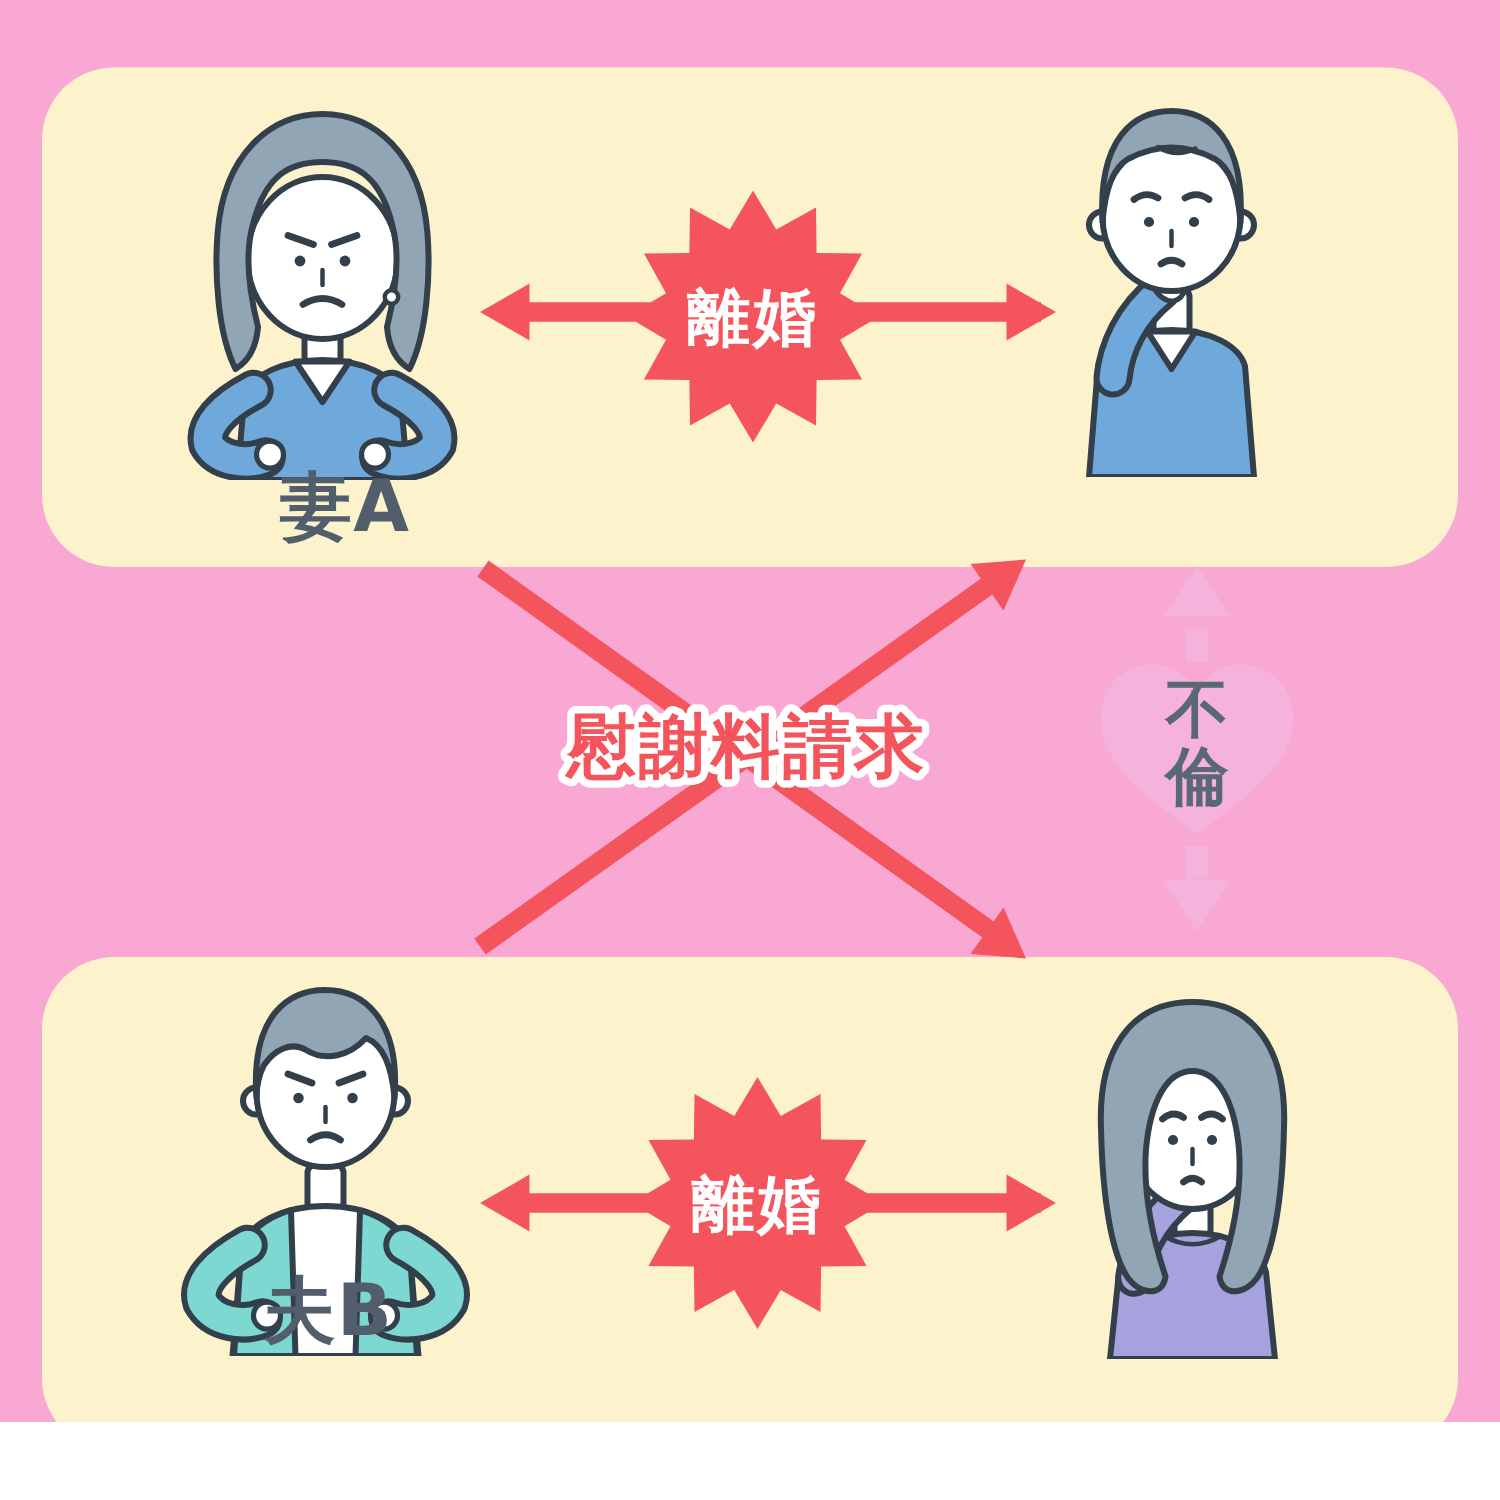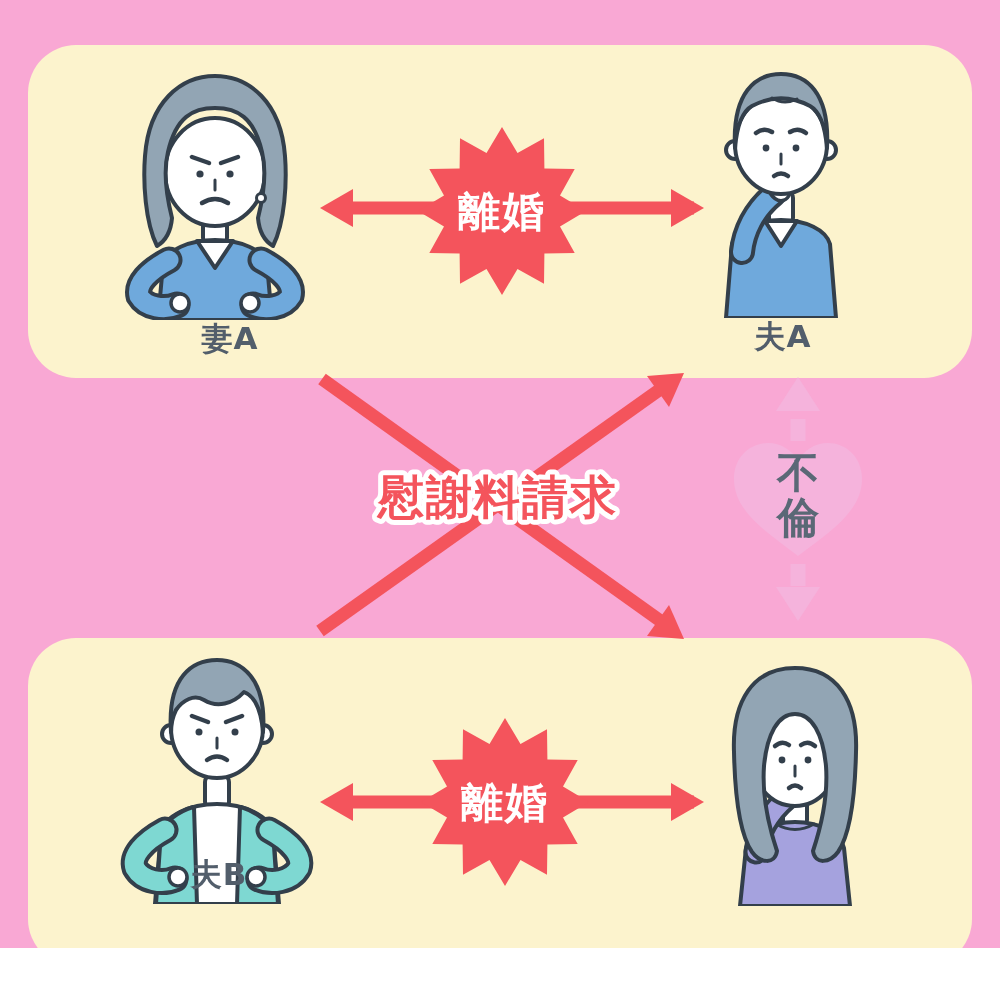--- a/index.html
+++ b/index.html
@@ -10,21 +10,21 @@
   .panel{
     position:absolute;left:28px;width:944px;height:333px;
     background:var(--panel);border-radius:48px;
   }
   .panel.top{top:45px;}
   .panel.bottom{top:638px;height:329px;}
   .overlay{position:absolute;left:0;top:0;width:1000px;height:1000px;}
   .fig{position:absolute;}
   .plabel{
     position:absolute;width:170px;text-align:center;
-    color:var(--label);font-weight:bold;font-size:31px;line-height:44px;
+    color:var(--label);font-weight:bold;font-size:48px;line-height:44px;
     letter-spacing:1px;
   }
   
   .st{stroke:var(--outline);stroke-width:4;stroke-linejoin:round;stroke-linecap:round;}
   .thin{stroke:var(--outline);stroke-width:3;fill:none;stroke-linecap:round;}
   .whitef{fill:var(--white);}
   .hairf{fill:var(--hair);}
   .bluef{fill:var(--blue);}
   .tealf{fill:var(--teal);}
   .purplef{fill:var(--purple);}
@@ -177,16 +177,15 @@
     <path class="hairf st" d="M105,14 C63,14 42,47 44,98 C45,145 51,182 62,198 C70,209 85,211 87,197 C78,170 72,140 74,112 C77,80 88,60 105,60 C122,60 133,80 136,112 C138,140 132,170 123,197 C125,211 140,209 148,198 C159,182 165,145 166,98 C168,47 147,14 105,14 Z"></path>
     <path class="feat" stroke-width="4" d="M85,92 Q92,86 99,91"></path>
     <path class="feat" stroke-width="4" d="M111,91 Q118,86 125,92"></path>
     <circle class="dot" cx="92" cy="106" r="3.4"></circle>
     <circle class="dot" cx="118" cy="106" r="3.4"></circle>
     <path class="thin" d="M105,112 L105,122"></path>
     <path class="feat" stroke-width="4" d="M99,134 Q105,129 111,134"></path>
   </svg>
 
   <div class="plabel" style="left:145px;top:316px">妻A</div>
-  <div class="plabel" style="left:698px;top:314px">夫A</div>
   <div class="plabel" style="left:134px;top:852px">夫B</div>
 
 </div>
 
 </body></html>

